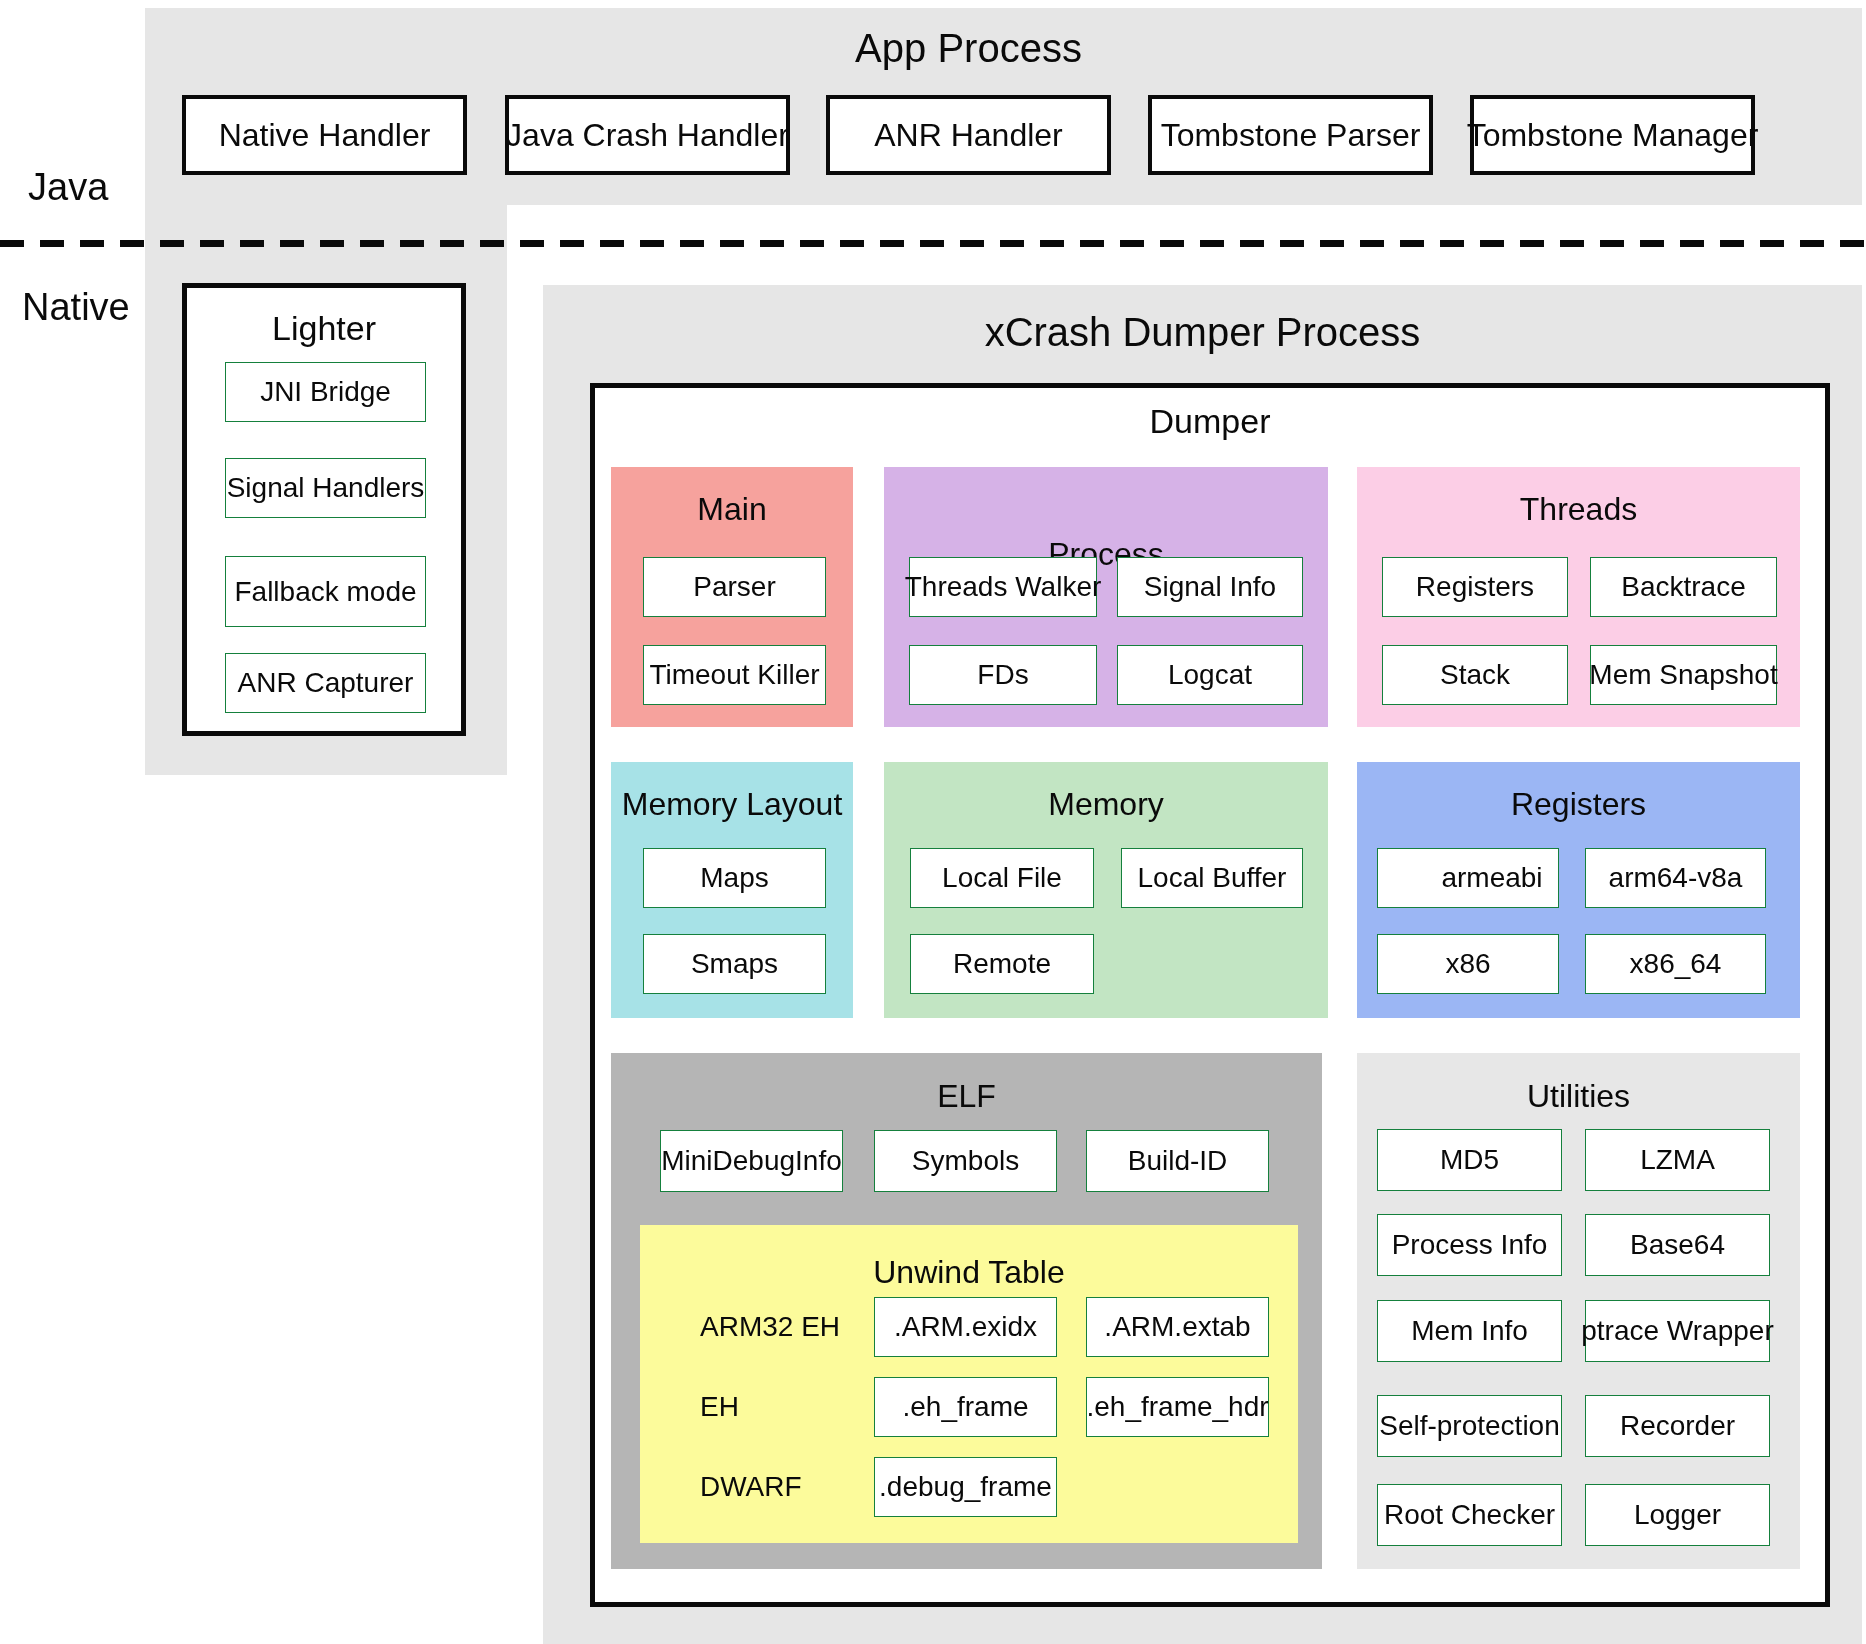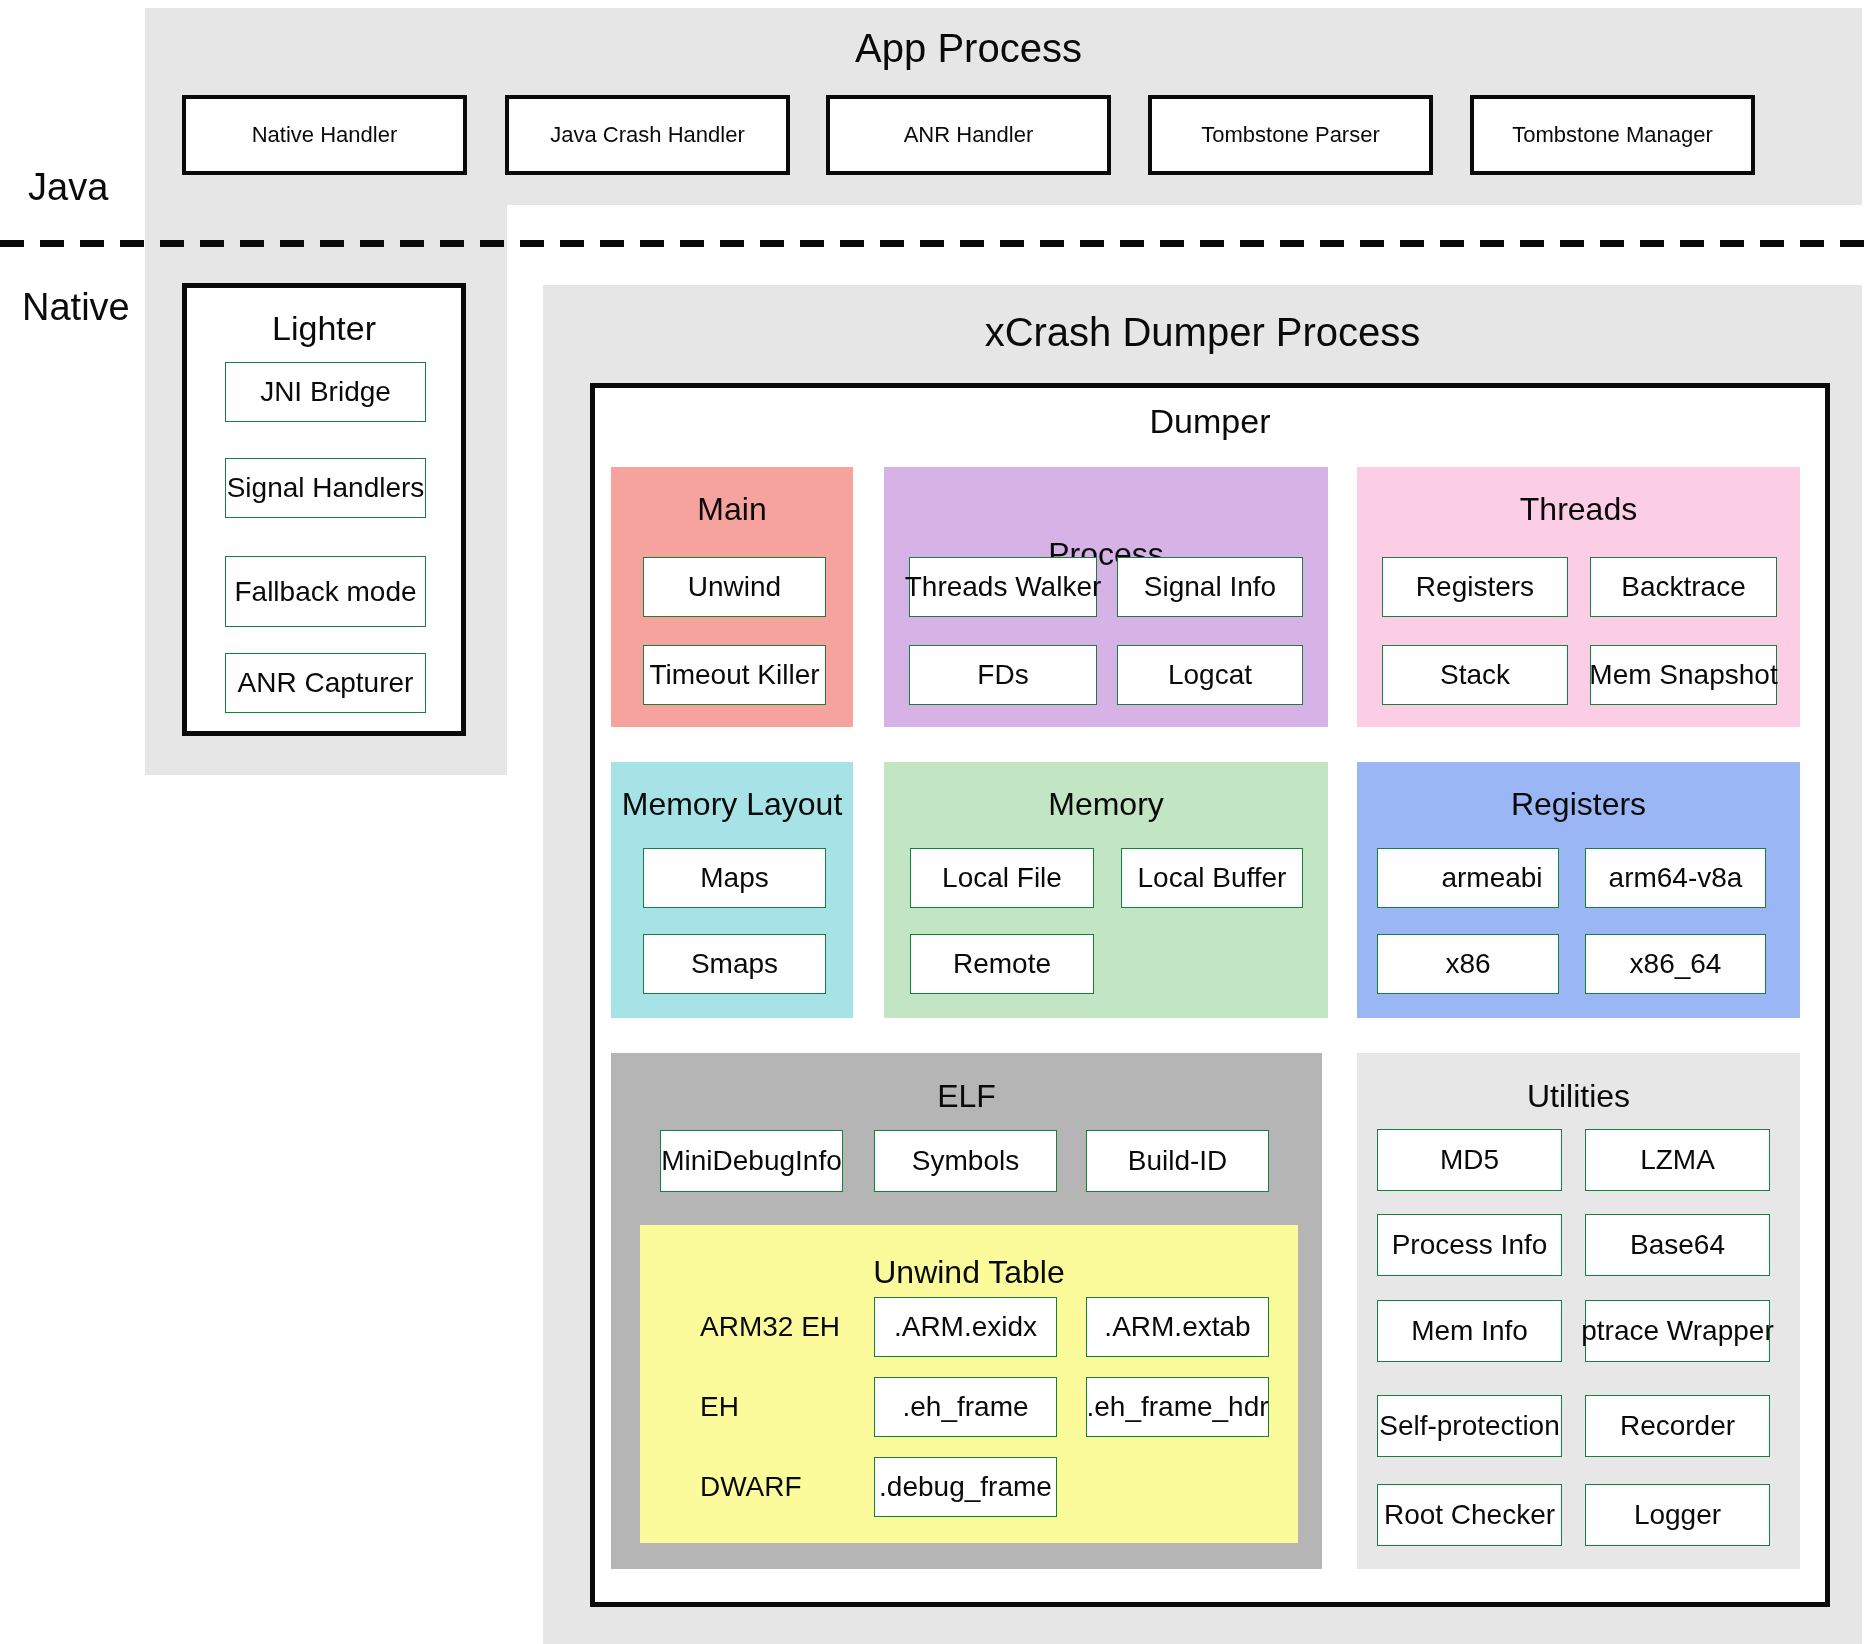--- a/index.html
+++ b/index.html
@@ -17,21 +17,21 @@
   .bigtitle{position:absolute;text-align:center;font-size:40px;}
   .midtitle{position:absolute;text-align:center;font-size:34px;}
   .panel{position:absolute;}
   .ptitle{position:absolute;left:0;right:0;text-align:center;font-size:32px;}
   .wbox{
     position:absolute;background:#fff;border:1px solid #15803d;box-sizing:border-box;
     display:flex;align-items:center;justify-content:center;font-size:28px;white-space:nowrap;
   }
   .appbox{
     position:absolute;background:#fff;border:4px solid #0a0a0a;box-sizing:border-box;top:95px;width:285px;height:80px;
-    display:flex;align-items:center;justify-content:center;font-size:22px;white-space:nowrap;
+    display:flex;align-items:center;justify-content:center;font-size:32px;white-space:nowrap;
   }
   .outline-thick{position:absolute;background:#fff;border:5px solid #0a0a0a;box-sizing:border-box;}
   .rowlabel{position:absolute;font-size:28px;white-space:nowrap;}
 </style>
 </head>
 <body>
 
 <div class="page">
 
   <div class="band" style="left:145px;top:8px;width:1717px;height:197px;"></div>
@@ -57,21 +57,21 @@
   <div class="wbox" style="left:225px;top:556px;width:201px;height:71px;">Fallback mode</div>
   <div class="wbox" style="left:225px;top:653px;width:201px;height:60px;">ANR Capturer</div>
 
   <div class="bigtitle" style="left:543px;top:310px;width:1319px;">xCrash Dumper Process</div>
   <div class="outline-thick" style="left:590px;top:383px;width:1240px;height:1224px;"></div>
   <div class="midtitle" style="left:590px;top:402px;width:1240px;">Dumper</div>
 
   <div class="panel" style="left:611px;top:467px;width:242px;height:260px;background:#f6a29d;">
     <div class="ptitle" style="top:24px;">Main</div>
   </div>
-  <div class="wbox" style="left:643px;top:557px;width:183px;height:60px;">Unwind</div>
+  <div class="wbox" style="left:643px;top:557px;width:183px;height:60px;">Parser</div>
   <div class="wbox" style="left:643px;top:645px;width:183px;height:60px;">Timeout Killer</div>
 
   <div class="panel" style="left:884px;top:467px;width:444px;height:260px;background:#d6b2e7;">
     <div class="ptitle" style="top:24px;margin-top:45px;">Process</div>
   </div>
   <div class="wbox" style="left:909px;top:557px;width:188px;height:60px;">Threads Walker</div>
   <div class="wbox" style="left:1117px;top:557px;width:186px;height:60px;">Signal Info</div>
   <div class="wbox" style="left:909px;top:645px;width:188px;height:60px;">FDs</div>
   <div class="wbox" style="left:1117px;top:645px;width:186px;height:60px;">Logcat</div>
 

